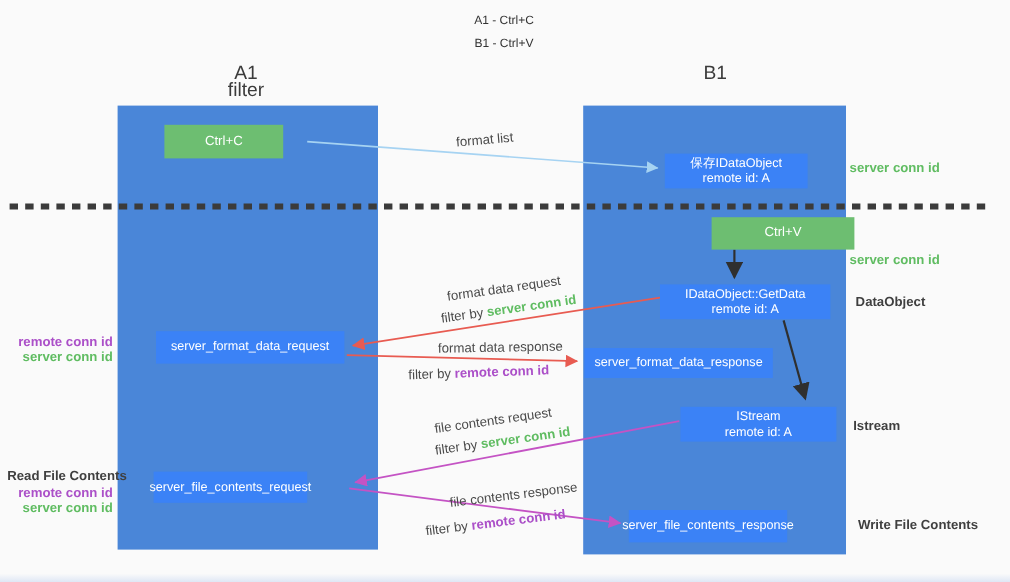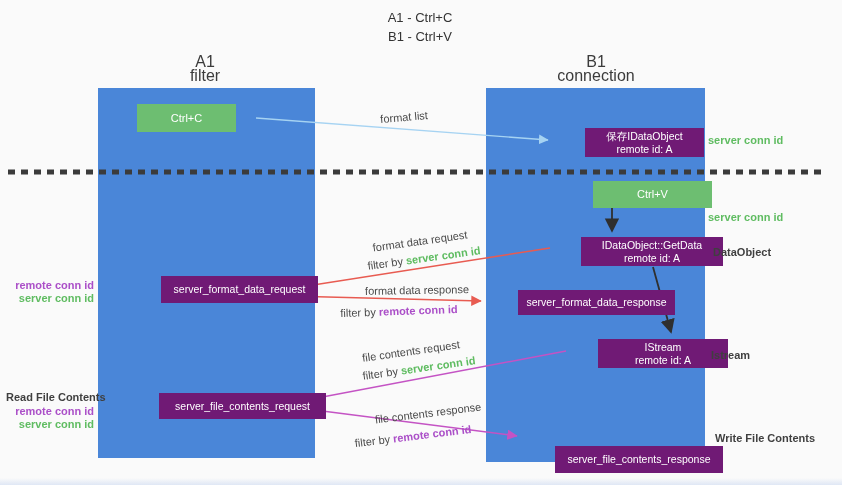--- a/index.html
+++ b/index.html
@@ -7,21 +7,21 @@
     position:relative;
     width:842px;height:485px;
     background:#fafafa;
     font-family:"Liberation Sans", sans-serif;
     overflow:hidden;
   }
   .abs{position:absolute;}
   
   .title{
     left:320px;top:8px;width:200px;
-    text-align:center;color:#333;font-size:13px;line-height:19px;
+    text-align:center;color:#333;font-size:10px;line-height:19px;
     z-index:4;
   }
   
   .col-header{
     width:120px;text-align:center;color:#3b3b3b;
     font-size:16px;line-height:14px;z-index:4;
   }
   
   .column{background:#4a86d8;z-index:1;}
   #col-left{left:98px;top:88px;width:217px;height:370px;}
@@ -29,21 +29,21 @@
   
   .arrow-layer{left:0;top:0;z-index:2;}
   
   .node{
     z-index:3;display:flex;flex-direction:column;
     align-items:center;justify-content:center;
     color:#fff;font-size:10.5px;line-height:13px;text-align:center;
     box-sizing:border-box;
   }
   .node.green{background:#6dbe71;font-size:11px;}
-  .node.orange{background:#701a75;margin-left:31px;}
+  .node.orange{background:#3b82f6;}
   
   .flow-label{
     z-index:4;color:#4a4a4a;font-size:11px;white-space:nowrap;
     transform:translate(-50%,-50%) rotate(var(--rot,0deg));
   }
   .flow-label .id-green{color:#5fbc61;font-weight:bold;}
   .flow-label .id-purple{color:#ab4fc8;font-weight:bold;}
   
   .annot{z-index:4;font-size:11px;white-space:nowrap;}
   .annot.green{color:#5fbc61;font-weight:bold;}
@@ -64,21 +64,20 @@
     <div>A1 - Ctrl+C</div>
     <div>B1 - Ctrl+V</div>
   </div>
 
   <div class="abs col-header" style="left:145px;top:55px;">
     <div>A1</div>
     <div>filter</div>
   </div>
   <div class="abs col-header" style="left:536px;top:55px;">
     <div>B1</div>
-    <div>connection</div>
   </div>
 
   <div id="col-left" class="abs column"></div>
   <div id="col-right" class="abs column"></div>
 
   <svg class="abs arrow-layer" width="842" height="485">
     <defs>
       <marker id="m-blue" markerWidth="8" markerHeight="8" refX="6.5" refY="3.5" orient="auto">
         <path d="M0,0 L7,3.5 L0,7 z" fill="#a6d3f2"></path>
       </marker>
@@ -134,25 +133,25 @@
 
   <div class="abs node orange" style="left:130px;top:276px;width:157px;height:27px;">
     <div>server_format_data_request</div>
   </div>
 
   <div class="abs node orange" style="left:567px;top:339px;width:130px;height:29px;">
     <div>IStream</div>
     <div>remote id: A</div>
   </div>
 
-  <div class="abs node orange" style="left:128px;top:393px;width:167px;height:26px;">
+  <div class="abs node orange" style="left:128px;top:393px;width:128px;height:26px;">
     <div>server_file_contents_request</div>
   </div>
 
-  <div class="abs node orange" style="left:524px;top:446px;width:168px;height:27px;">
+  <div class="abs node orange" style="left:524px;top:425px;width:132px;height:27px;">
     <div>server_file_contents_response</div>
   </div>
 
   <div class="abs flow-label" style="left:404px;top:117px;--rot:-5deg;">format list</div>
 
   <div class="abs flow-label" style="left:420px;top:241px;--rot:-8deg;">format data request</div>
   <div class="abs flow-label" style="left:424px;top:258px;--rot:-8deg;">
     <span>filter by </span><span class="id-green">server conn id</span>
   </div>
 

